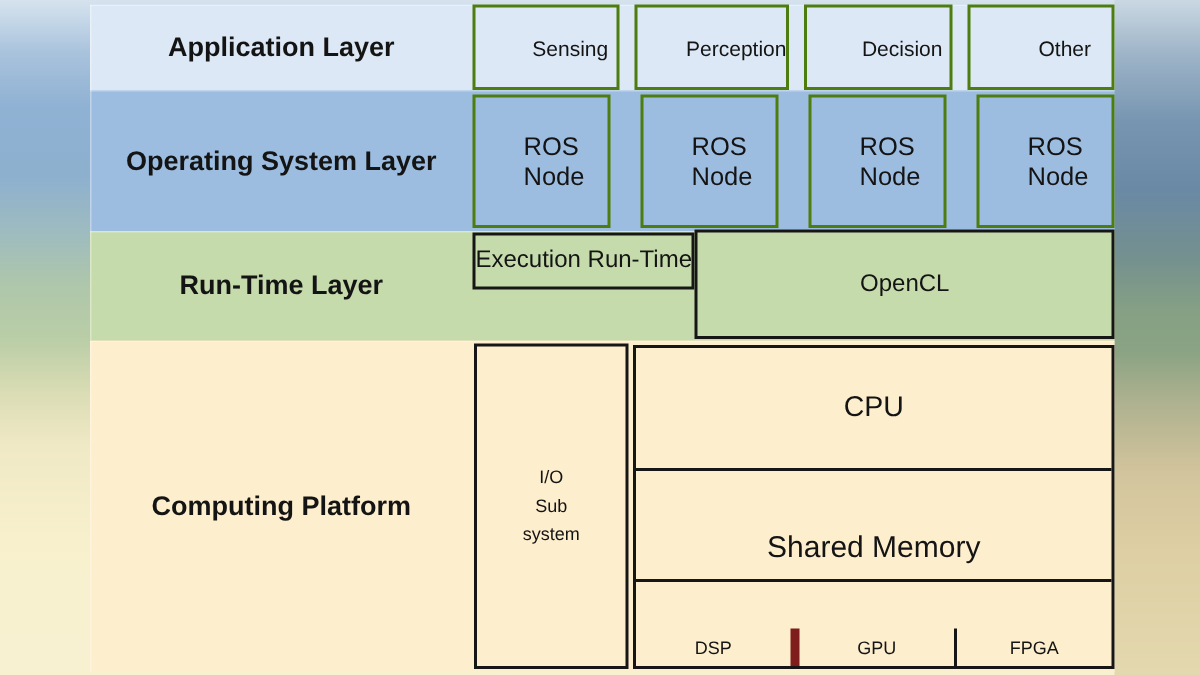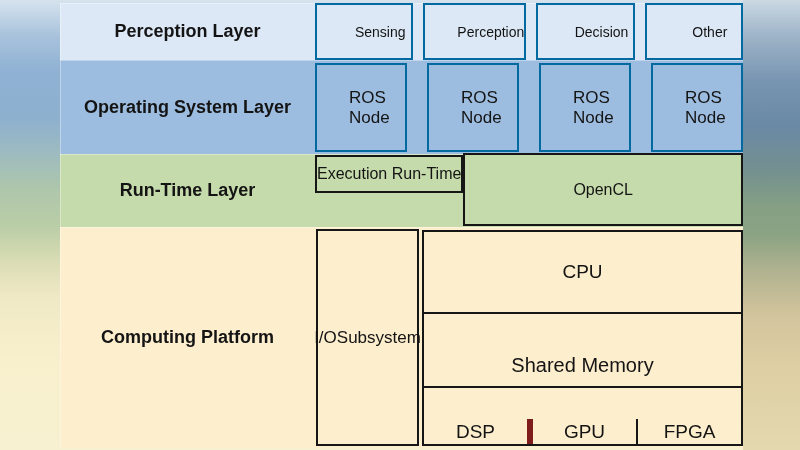--- a/index.html
+++ b/index.html
@@ -23,56 +23,56 @@
   .row-app{height:57px;background:#dce8f5;}
   .row-os{height:94px;background:#9dbde0;}
   .row-rt{height:73px;background:#c6dbab;}
   .row-cp{height:221px;background:#fdeecd;}
   .label{width:255px;flex:none;display:flex;align-items:center;justify-content:center;
     font-weight:bold;font-size:18px;text-align:center;}
   .content{flex:1;position:relative;}
   .hboxes{display:flex;gap:10px;height:100%;box-sizing:border-box;}
   .row-app .hboxes{padding:0;}
   .row-os .hboxes{padding:3px 0 2px 0;gap:20px;}
-  .box{flex:1;border:2px solid #0369a1;display:flex;align-items:center;
+  .box{flex:1;border:2px solid #4d7c0f;display:flex;align-items:center;
     justify-content:center;box-sizing:border-box;padding-left:32px;}
   .row-app .box{background:#dce8f5;font-size:14px;}
   .row-os .box{background:#9dbde0;font-size:17px;}
   .rt-col{display:flex;flex-direction:row;height:100%;box-sizing:border-box;
     padding:1px 0 1px 0;}
   .rt-box{border:2px solid #161616;background:#c6dbab;display:flex;
     align-items:center;justify-content:center;font-size:16px;box-sizing:border-box;}
   .rt-exec{height:38px;}
   .rt-opencl{flex:1;margin-top:-2px;}
   .io-box{position:absolute;left:1px;top:2px;width:103px;height:217px;
-    border:2px solid #161616;background:#fdeecd;display:flex;flex-direction:row;
-    align-items:center;justify-content:center;font-size:17px;line-height:1.6;
+    border:2px solid #161616;background:#fdeecd;display:flex;flex-direction:column;
+    align-items:center;justify-content:center;font-size:12px;line-height:1.6;
     box-sizing:border-box;text-align:center;}
   .hw-block{position:absolute;left:107px;right:0;top:3px;height:216px;
     border:2px solid #161616;background:#fdeecd;display:flex;flex-direction:column;
     box-sizing:border-box;gap:31px;}
   .hw-cpu{height:82px;border-bottom:2px solid #161616;display:flex;
     align-items:center;justify-content:center;font-size:19px;box-sizing:border-box;}
   .hw-shared{height:43px;border-bottom:2px solid #161616;display:flex;
     align-items:center;justify-content:center;font-size:20px;box-sizing:border-box;}
   .hw-procs{flex:1;display:flex;}
   .hw-proc{flex:1;display:flex;align-items:center;justify-content:center;
-    font-size:19px;box-sizing:border-box;}
+    font-size:12px;box-sizing:border-box;}
   .hw-proc.mid{border-left:6px solid #7f1d1d;border-right:2px solid #161616;}
 </style>
 </head>
 <body>
 
 <div class="stage">
   <div class="bg-right"></div>
 
   <div class="diagram">
 
     <div class="row row-app">
-      <div class="label">Perception Layer</div>
+      <div class="label">Application Layer</div>
       <div class="content">
         <div class="hboxes">
           <div class="box">Sensing</div>
           <div class="box">Perception</div>
           <div class="box">Decision</div>
           <div class="box">Other</div>
         </div>
       </div>
     </div>
 

